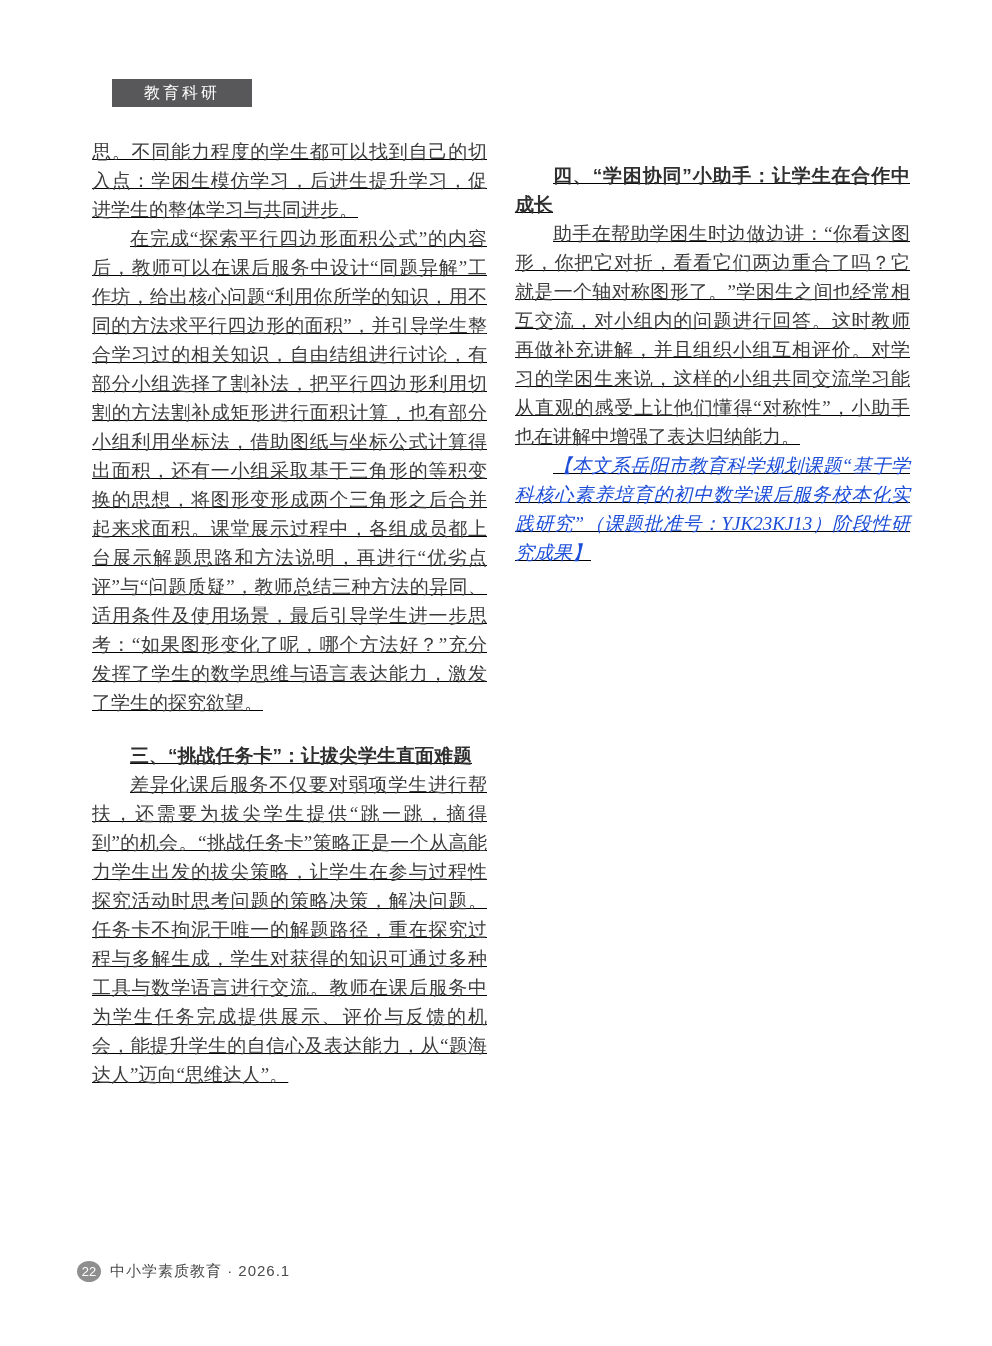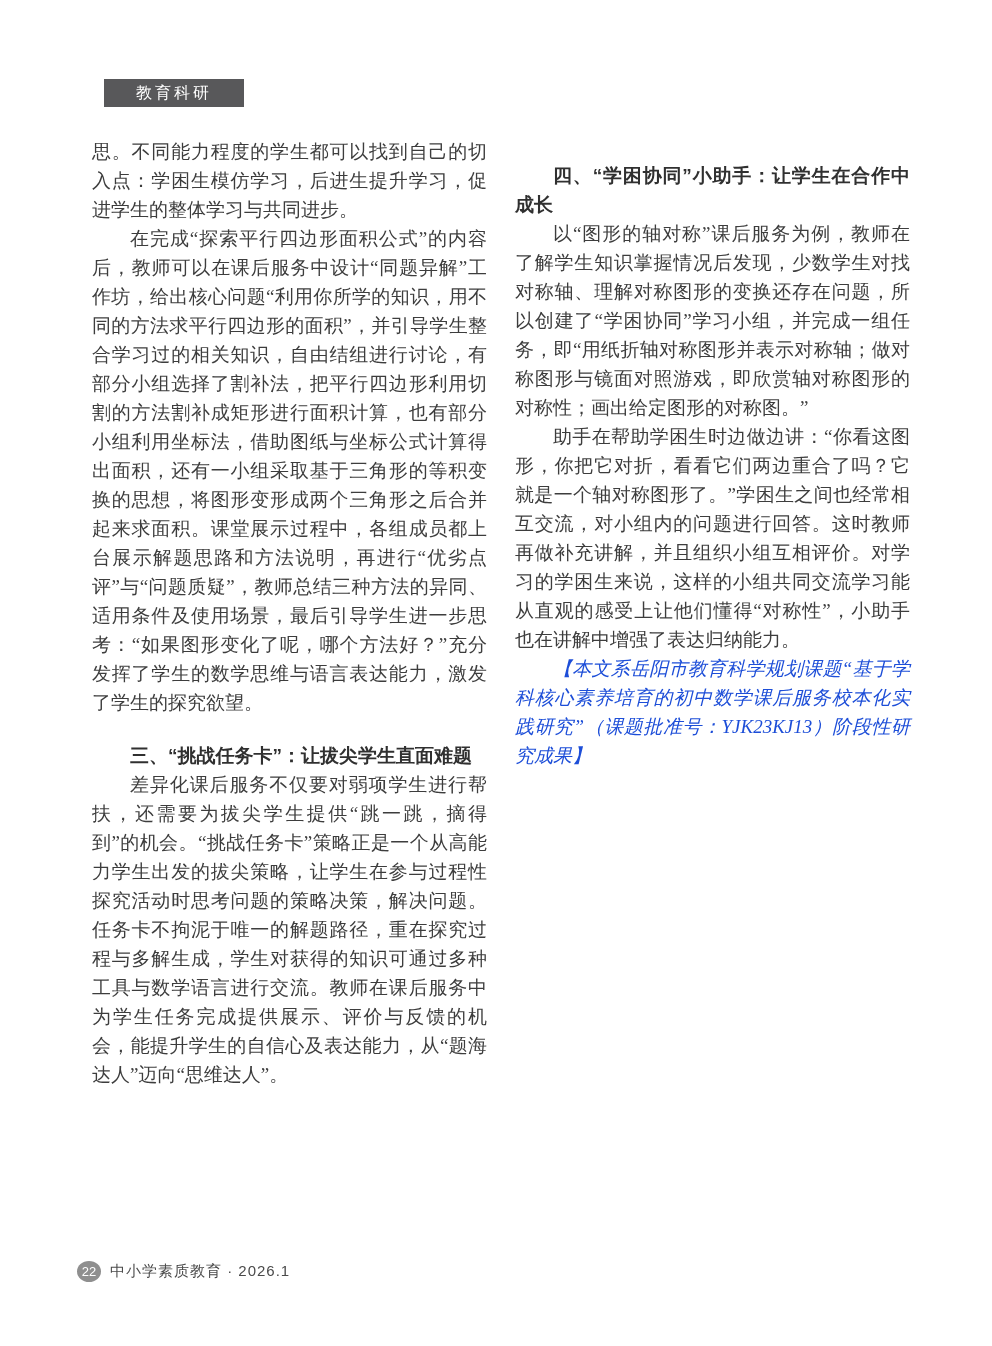--- a/index.html
+++ b/index.html
@@ -9,21 +9,21 @@
     height: 1346px;
     margin: 0 auto;
     background: #ffffff;
     overflow: hidden;
     font-family: "Liberation Serif", "DejaVu Serif", serif;
   }
 
   
   .section-badge {
     position: absolute;
-    left: 104px;
+    left: 112px;
     top: 79px;
     width: 140px;
     height: 28px;
     background: #58585a;
     color: #ffffff;
     font-family: "Liberation Sans", "DejaVu Sans", sans-serif;
     font-size: 16px;
     letter-spacing: 3px;
     display: flex;
     align-items: center;
@@ -31,20 +31,21 @@
   }
 
   
   .columns {
     position: absolute;
     left: 92px;
     top: 137px;
     width: 818px;
     display: flex;
     gap: 28px;
+    text-decoration: underline;
   }
   .col { width: 403px; }
   .body-p {
     margin: 0;
     font-size: 19px;
     line-height: 29px;
     text-align: justify;
     text-justify: inter-character;
     color: #3d3d3d;
   }
@@ -96,21 +97,20 @@
 
     <div class="col">
       <p class="body-p">思。不同能力程度的学生都可以找到自己的切入点：学困生模仿学习，后进生提升学习，促进学生的整体学习与共同进步。</p>
       <p class="body-p indent">在完成“探索平行四边形面积公式”的内容后，教师可以在课后服务中设计“同题异解”工作坊，给出核心问题“利用你所学的知识，用不同的方法求平行四边形的面积”，并引导学生整合学习过的相关知识，自由结组进行讨论，有部分小组选择了割补法，把平行四边形利用切割的方法割补成矩形进行面积计算，也有部分小组利用坐标法，借助图纸与坐标公式计算得出面积，还有一小组采取基于三角形的等积变换的思想，将图形变形成两个三角形之后合并起来求面积。课堂展示过程中，各组成员都上台展示解题思路和方法说明，再进行“优劣点评”与“问题质疑”，教师总结三种方法的异同、适用条件及使用场景，最后引导学生进一步思考：“如果图形变化了呢，哪个方法好？”充分发挥了学生的数学思维与语言表达能力，激发了学生的探究欲望。</p>
       <p class="body-p indent heading">三、“挑战任务卡”：让拔尖学生直面难题</p>
       <p class="body-p indent">差异化课后服务不仅要对弱项学生进行帮扶，还需要为拔尖学生提供“跳一跳，摘得到”的机会。“挑战任务卡”策略正是一个从高能力学生出发的拔尖策略，让学生在参与过程性探究活动时思考问题的策略决策，解决问题。任务卡不拘泥于唯一的解题路径，重在探究过程与多解生成，学生对获得的知识可通过多种工具与数学语言进行交流。教师在课后服务中为学生任务完成提供展示、评价与反馈的机会，能提升学生的自信心及表达能力，从“题海达人”迈向“思维达人”。</p>
     </div>
 
     <div class="col">
       <p class="body-p indent heading">四、“学困协同”小助手：让学生在合作中成长</p>
-      <p class="body-p indent">以“图形的轴对称”课后服务为例，教师在了解学生知识掌握情况后发现，少数学生对找对称轴、理解对称图形的变换还存在问题，所以创建了“学困协同”学习小组，并完成一组任务，即“用纸折轴对称图形并表示对称轴；做对称图形与镜面对照游戏，即欣赏轴对称图形的对称性；画出给定图形的对称图。”</p>
       <p class="body-p indent">助手在帮助学困生时边做边讲：“你看这图形，你把它对折，看看它们两边重合了吗？它就是一个轴对称图形了。”学困生之间也经常相互交流，对小组内的问题进行回答。这时教师再做补充讲解，并且组织小组互相评价。对学习的学困生来说，这样的小组共同交流学习能从直观的感受上让他们懂得“对称性”，小助手也在讲解中增强了表达归纳能力。</p>
       <p class="body-p indent funding">【本文系岳阳市教育科学规划课题“基于学科核心素养培育的初中数学课后服务校本化实践研究”（课题批准号：YJK23KJ13）阶段性研究成果】</p>
     </div>
 
   </div>
 
   <div class="footer">
     <span class="page-num-badge">22</span>
     <span class="journal-name">中小学素质教育 · 2026.1</span>
   </div>

